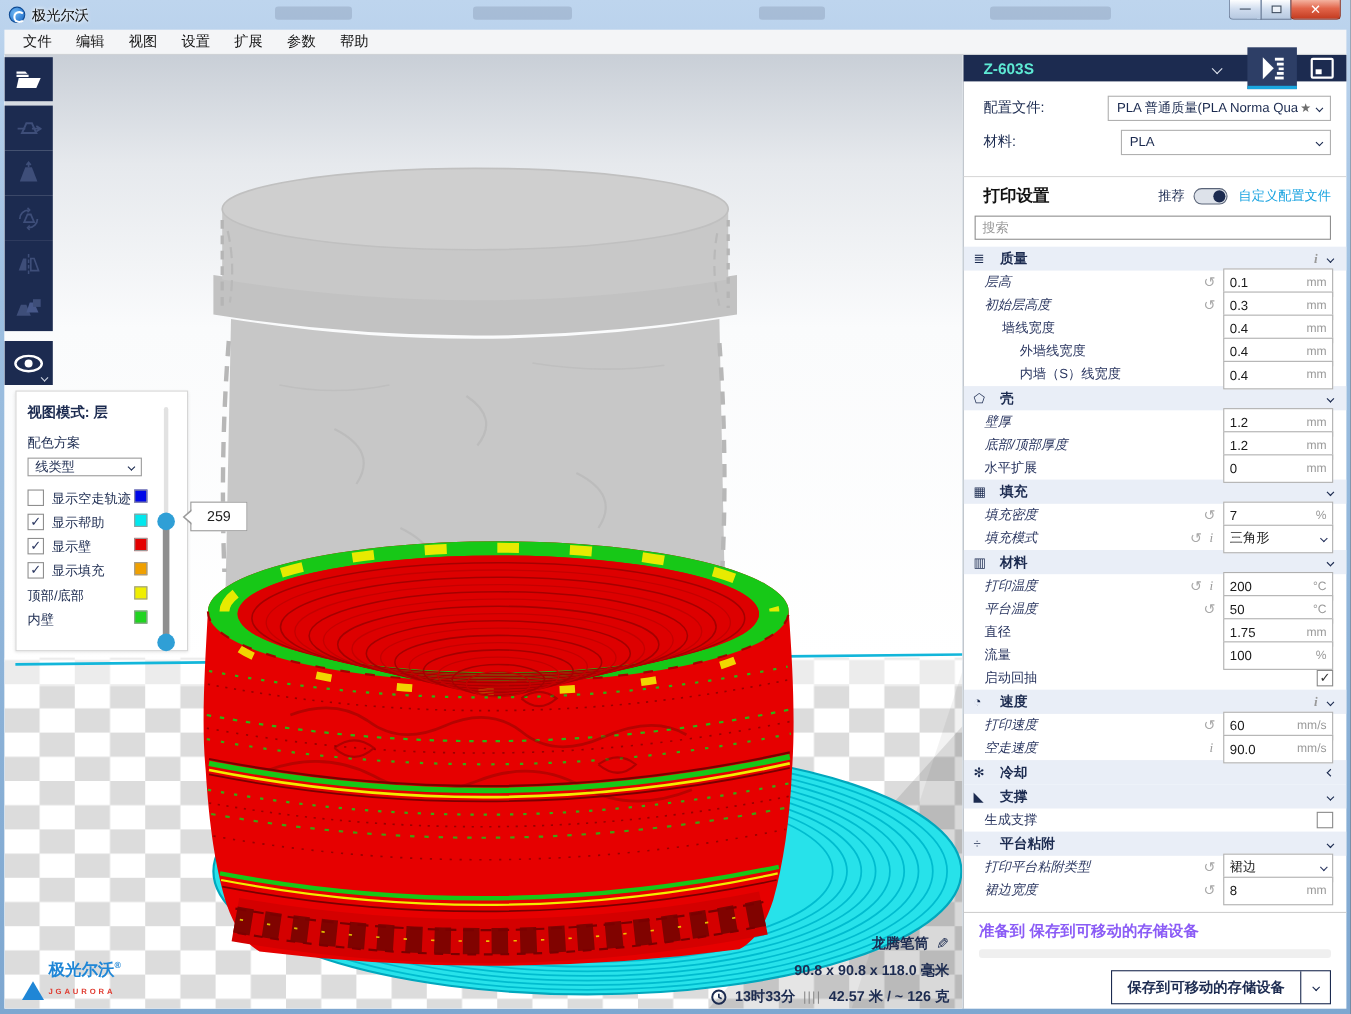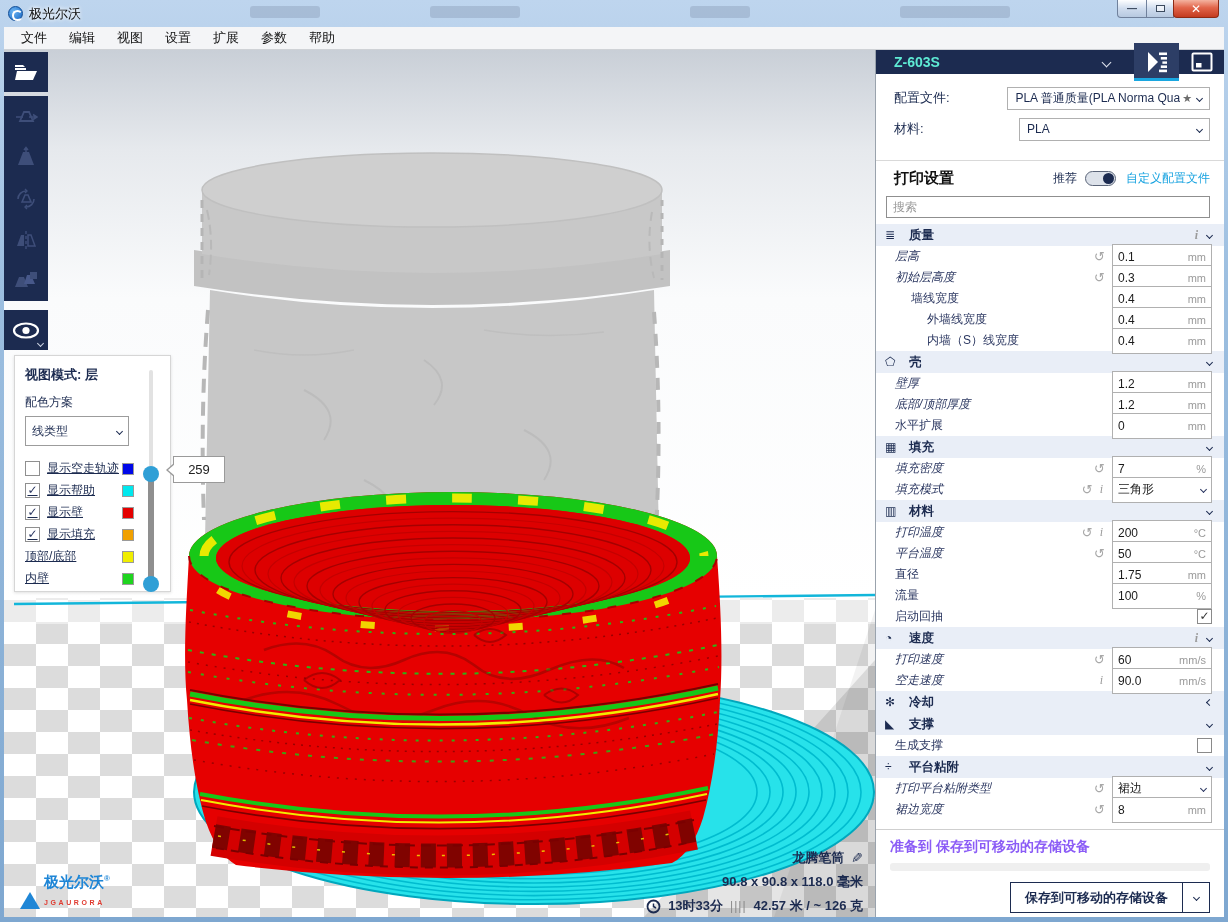--- a/index.html
+++ b/index.html
@@ -47,24 +47,24 @@
   .chev{display:inline-block;width:7px;height:7px;border-right:1.7px solid currentColor;
     border-bottom:1.7px solid currentColor;transform:rotate(45deg);}
   .chev.left{transform:rotate(135deg);}
   .chev.sm{width:5px;height:5px;}
 
   
   .view-panel{position:absolute;left:10px;top:305px;width:157px;height:237px;background:#fff;
     border:1px solid #d6d6d6;box-shadow:0 1px 3px rgba(0,0,0,.12);padding:10px 8px 8px 10px;z-index:4;color:#1c2b50;}
   .vp-title{font-size:13px;font-weight:bold;margin-bottom:10px;}
   .vp-sub{font-size:12px;margin-bottom:5px;}
-  .vp-select{width:104px;height:30px;border:1px solid #9c9c9c;background:#fff;display:flex;align-items:center;
+  .vp-select{width:104px;height:17px;border:1px solid #9c9c9c;background:#fff;display:flex;align-items:center;
     padding:0 6px;font-size:12px;margin-bottom:12px;}
   .vp-select .grow{flex:1;}
-  .vp-row{display:flex;align-items:center;height:21px;margin-bottom:1px;text-decoration:underline;}
+  .vp-row{display:flex;align-items:flex-start;height:21px;margin-bottom:1px;}
   .vp-cb{width:15px;height:15px;border:1px solid #8f8f8f;background:#fff;font-size:12px;line-height:13px;
     text-align:center;color:#2a3660;margin-right:7px;flex:none;}
   .vp-label{font-size:12px;flex:1;white-space:nowrap;}
   .vp-label.noncb{margin-left:0;}
   .vp-swatch{width:12px;height:12px;border:1px solid #9a9a9a;flex:none;margin-right:28px;}
 
   
   .vslider{position:absolute;right:11px;top:14px;width:16px;height:218px;}
   .sl-track{position:absolute;left:6px;top:0;width:4px;height:100%;background:#e2e2e2;border-radius:2px;}
   .sl-range{position:absolute;left:5px;top:104px;width:6px;height:110px;background:#8f8f8f;}

